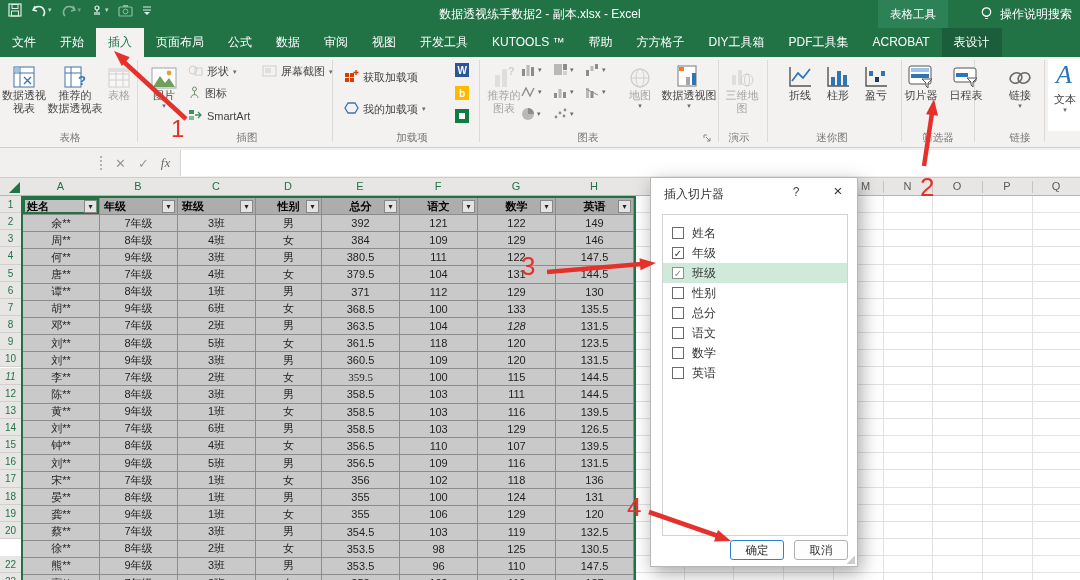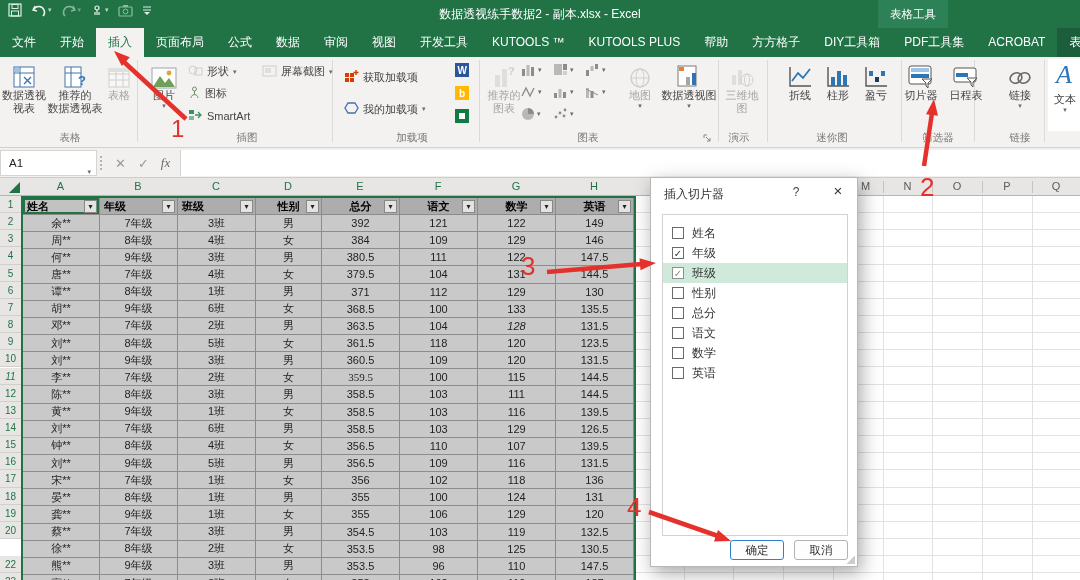--- a/index.html
+++ b/index.html
@@ -153,28 +153,36 @@
       <div class="tab">文件</div>
       <div class="tab">开始</div>
       <div class="tab sel">插入</div>
       <div class="tab">页面布局</div>
       <div class="tab">公式</div>
       <div class="tab">数据</div>
       <div class="tab">审阅</div>
       <div class="tab">视图</div>
       <div class="tab">开发工具</div>
       <div class="tab">KUTOOLS ™</div>
-      <div class="tab">KUTOOLS PLUS</div>
       <div class="tab">帮助</div>
       <div class="tab">方方格子</div>
       <div class="tab">DIY工具箱</div>
       <div class="tab">PDF工具集</div>
       <div class="tab">ACROBAT</div>
       <div class="tab ctx">表设计</div>
     </div>
+  <div id="tellme">
+    <span>
+      <svg width="13" height="15" viewBox="0 0 13 15">
+          <circle cx="6.5" cy="6" r="4.2" fill="none" stroke="#fff" stroke-width="1.2"></circle>
+          <path d="M5 10.5 H8 M5.3 12.5 H7.7" stroke="#fff" stroke-width="1.2"></path>
+        </svg>
+    </span>
+    <span>操作说明搜索</span>
+  </div>
 
   <div id="ribbon">
 
     <div class="gsep" style="left:137px;"></div>
       <div class="gsep" style="left:332px;"></div>
     <div class="gsep" style="left:479px;"></div>
       <div class="gsep" style="left:718px;"></div>
     <div class="gsep" style="left:767px;"></div>
       <div class="gsep" style="left:901px;"></div>
     <div class="gsep" style="left:974px;"></div>
@@ -483,24 +491,20 @@
     <div id="txt-box">
       <div class="bicon" style="height:34px;"><svg width="24" height="28" viewBox="0 0 24 28">
             <text x="3" y="24" font-size="26" font-style="italic" font-family="'Liberation Serif',serif" fill="#2e75b6">A</text>
           </svg></div>
       <div class="bl">文本</div>
       <div class="drop">▾</div>
     </div>
   </div>
 
   <div id="fbar">
-    <div id="namebox">
-      <span>A1</span>
-      <span class="drop">▾</span>
-    </div>
     <div id="fbtns">
       <span class="fdots"></span>
       <span>✕</span>
       <span>✓</span>
       <span style="font-style:italic;font-family:'Liberation Serif',serif;color:#6a6866;">fx</span>
     </div>
     <div id="fx-input"></div>
   </div>
 
   <div id="grid">

